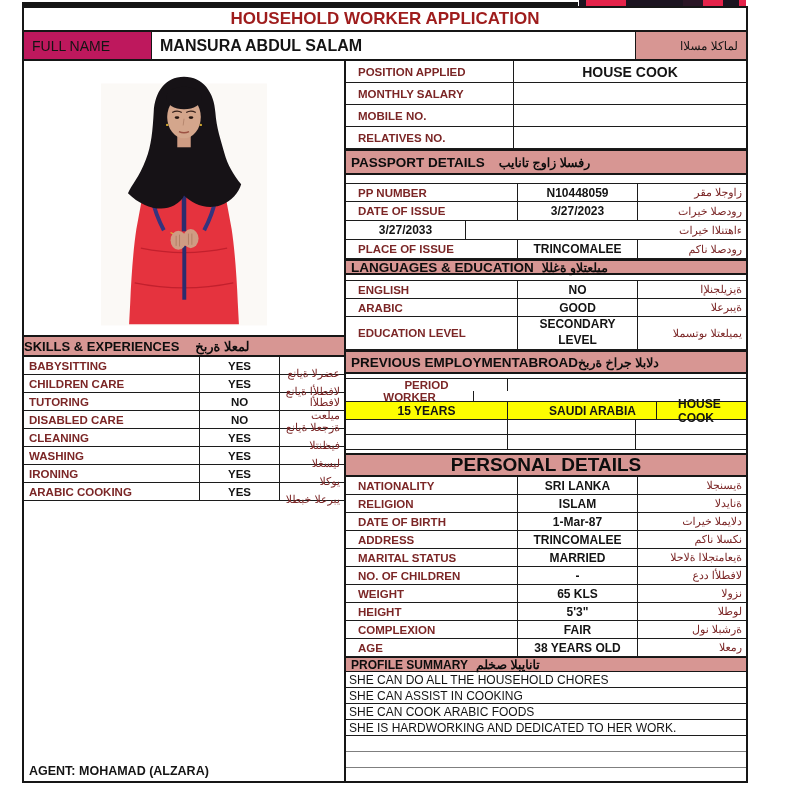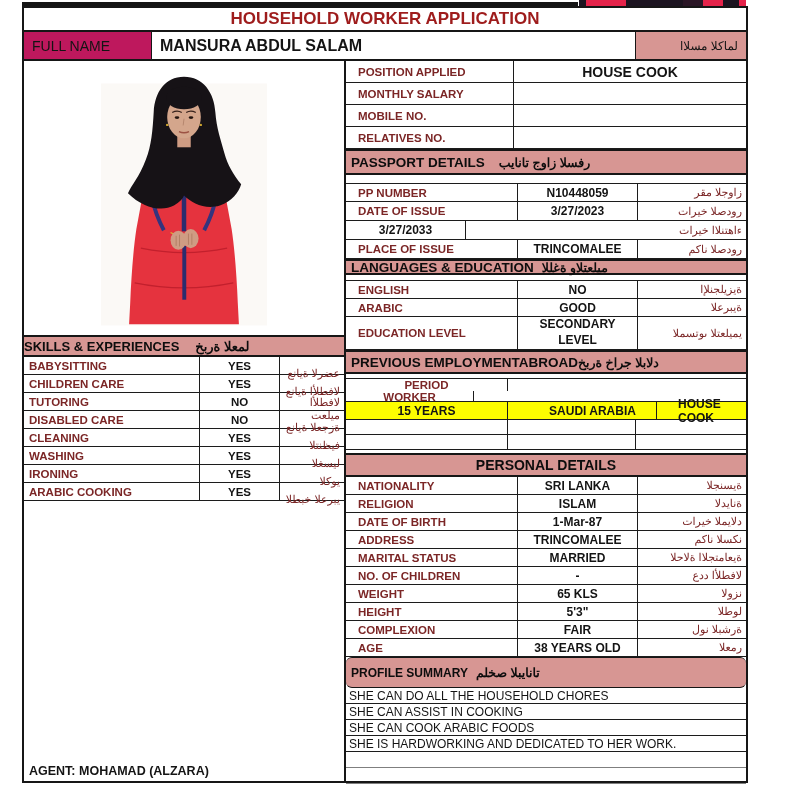--- a/index.html
+++ b/index.html
@@ -63,22 +63,22 @@
     color: #7b2626; font-size: 11px; }
   .app-row .r-lab { width: 168px; }
   .app-row .r-val { flex: 1; border-right: none; font-size: 14px; }
   .narrow { max-width: 100px; line-height: 1.3; white-space: normal; }
 
   .r-head { background: #d79693; border-top: 2px solid #161616; border-bottom: 2px solid #161616;
     display: flex; align-items: center; font-weight: bold; font-size: 13.5px; color: #0d0d0d;
     padding-left: 5px; flex: none; }
   .r-head .ar { direction: rtl; font-size: 12.5px; }
   .gap14 { margin-right: 14px; } .gap8 { margin-right: 8px; }
-  .centerhead { justify-content: center; font-size: 14px; padding-left: 0; }
-  .profile-head { font-size: 12px; height: 31px; border-top-width: 1px; border-bottom-width: 1px; border-radius: 6px; }
+  .centerhead { justify-content: center; font-size: 19px; padding-left: 0; }
+  .profile-head { font-size: 12px; height: 15px; border-top-width: 1px; border-bottom-width: 1px; }
 
   .e-row { display: flex; flex: none; border-bottom: 1px solid #1c1c1c; }
   .e-c1 { width: 162px; border-right: 1px solid #1c1c1c; display: flex; align-items: center; justify-content: center; }
   .e-c2 { width: 128px; border-right: 1px solid #1c1c1c; display: flex; align-items: center; justify-content: center; }
   .e-c3 { flex: 1; display: flex; align-items: center; justify-content: center; }
   .e-head { height: 24px; font-size: 11.5px; color: #7b2626; font-weight: 600; flex-direction: column; }
   .yellow { height: 18px; background: #fdfd00; font-weight: bold; font-size: 12px; gap: 21px; }
   .h15 { height: 15px; }
 
   .sum-row { height: 16px; flex: none; border-bottom: 1px solid #1c1c1c; display: flex;

